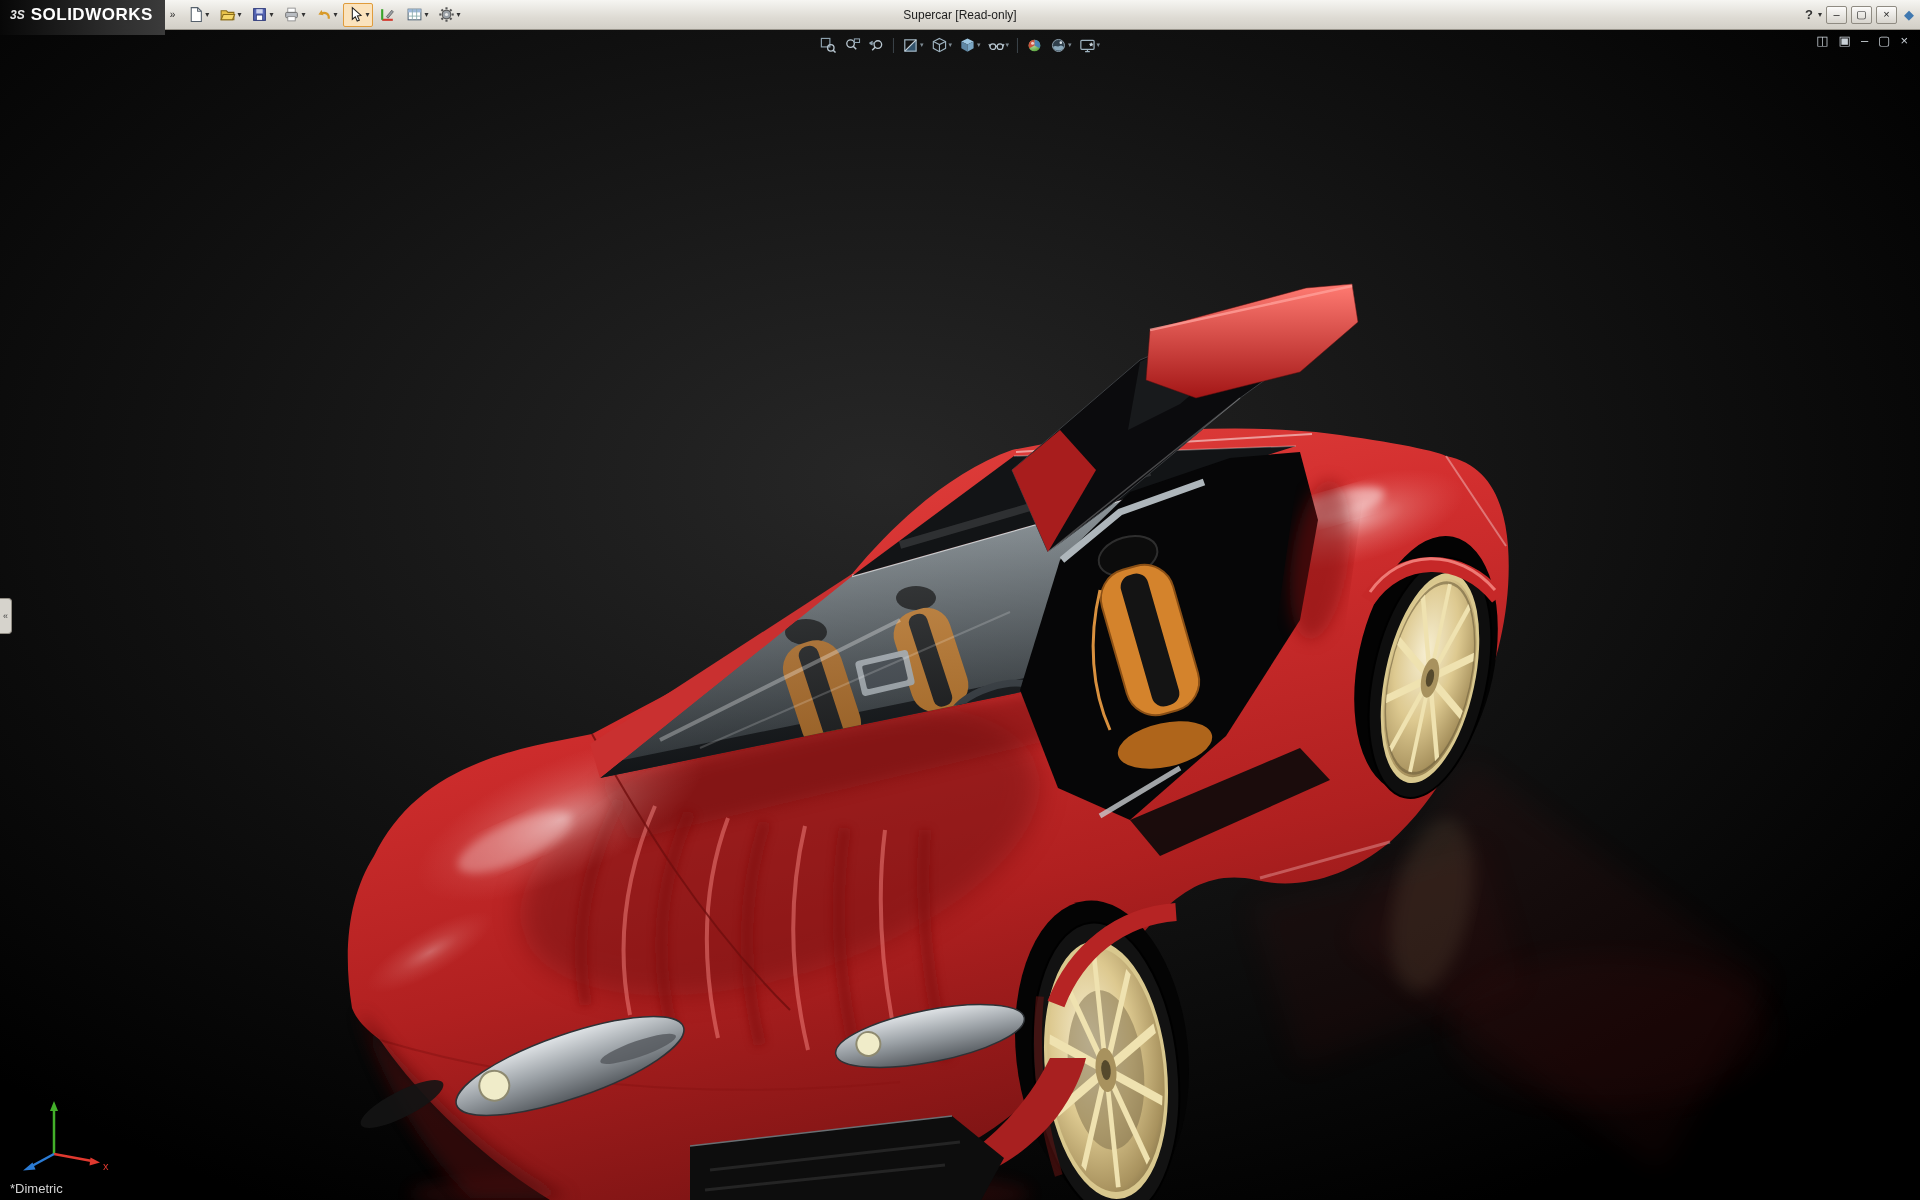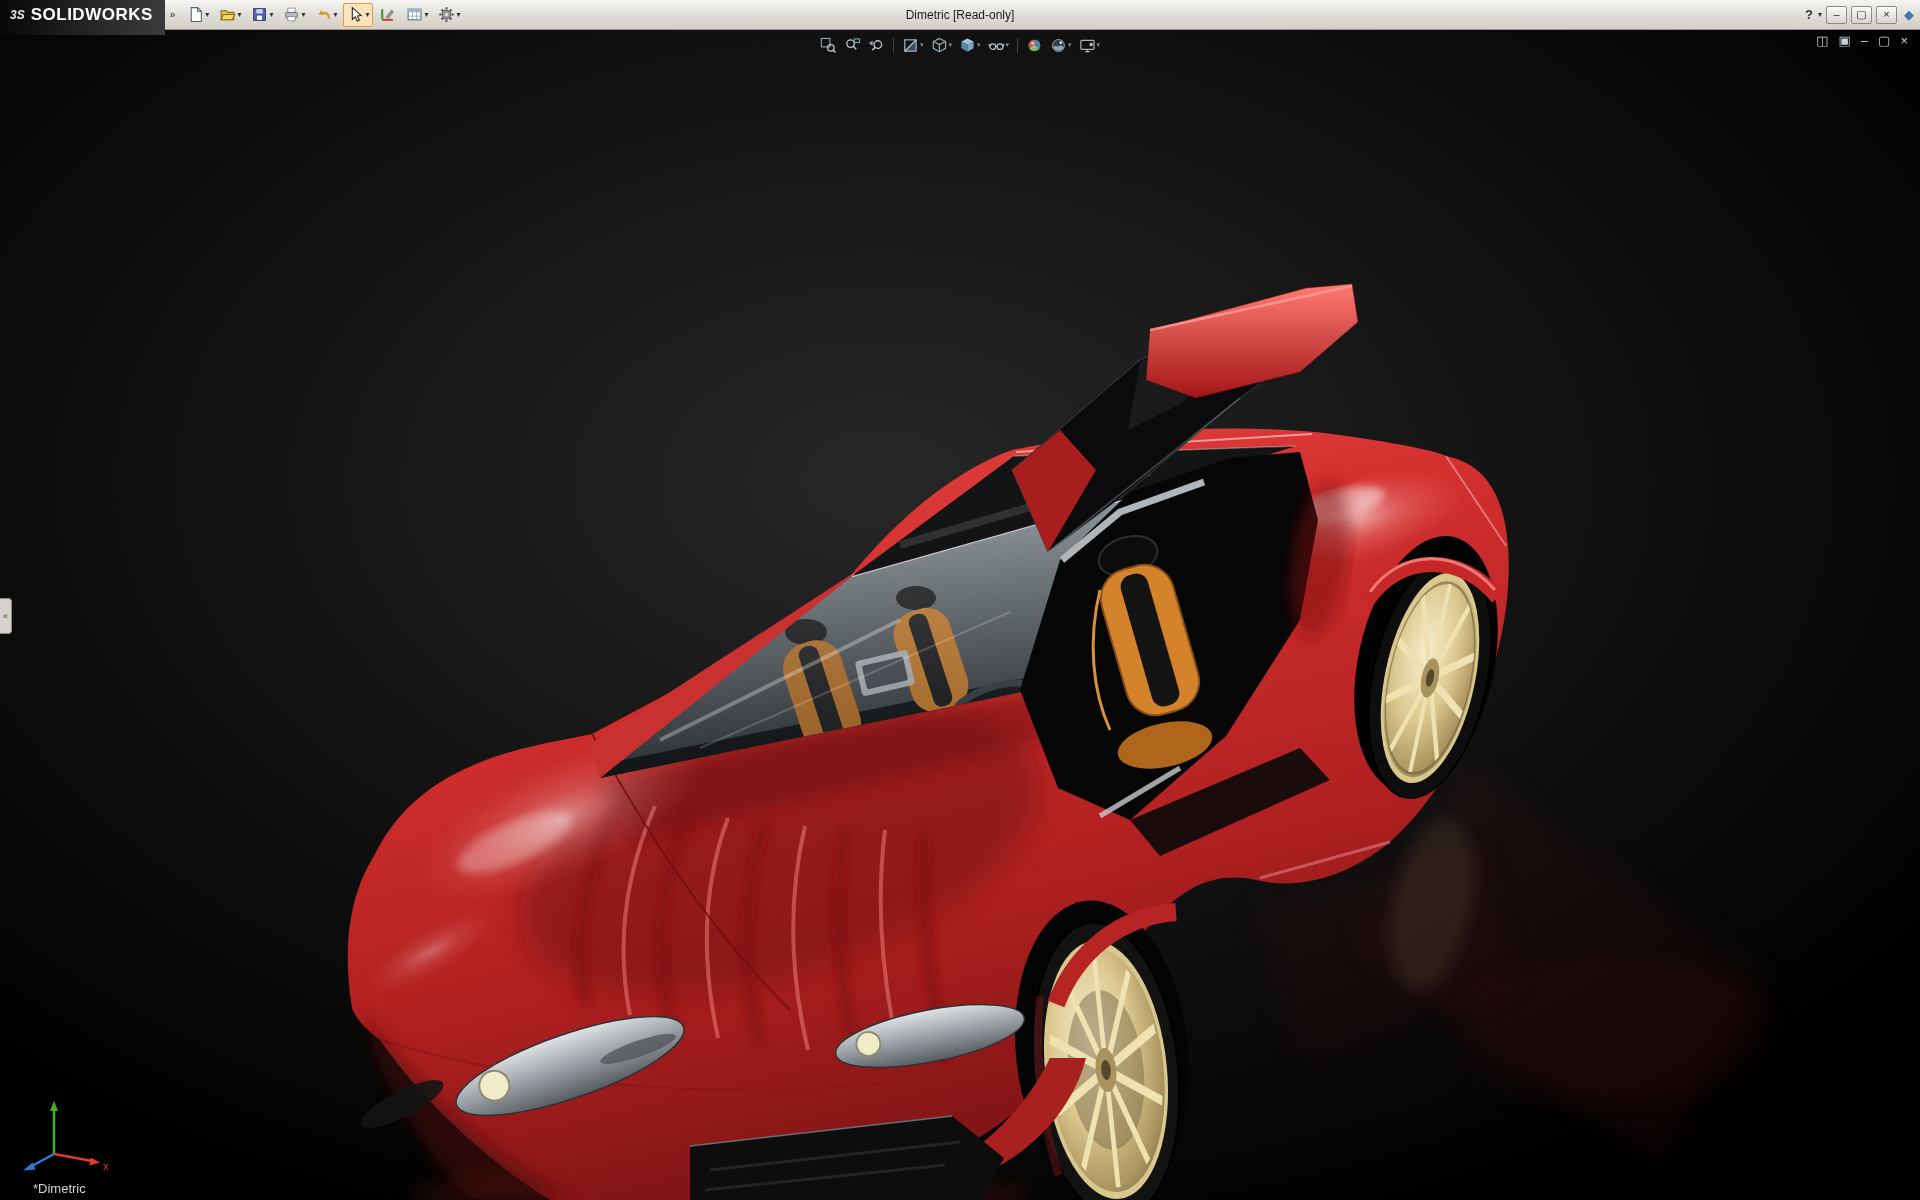--- a/index.html
+++ b/index.html
@@ -68,21 +68,21 @@
   
   .left-tab {
     position: absolute; left: 0; top: 598px; width: 12px; height: 36px;
     background: #d6d3cc; border: 1px solid #8f8b82; border-left: none;
     border-radius: 0 4px 4px 0; z-index: 10;
     display: flex; align-items: center; justify-content: center;
     font-size: 9px; color: #444;
   }
 
   
-  .orientation-label { position: absolute; left: 10px; bottom: 4px; z-index: 10; color: #d2d2d2; font-size: 13px; margin-left: 23px; }
+  .orientation-label { position: absolute; left: 10px; bottom: 4px; z-index: 10; color: #d2d2d2; font-size: 13px; }
   .triad { position: absolute; left: 6px; bottom: 22px; z-index: 10; }
 </style>
 </head>
 <body>
 
 <svg class="scene" viewBox="0 0 1920 1200" width="1920" height="1200">
   <defs>
     <radialGradient id="bgGlow" cx="46%" cy="40%" r="68%">
       <stop offset="0" stop-color="#272727"></stop>
       <stop offset="0.55" stop-color="#111111"></stop>
@@ -411,21 +411,21 @@
             <line x1="11.3" y1="11.3" x2="12.7" y2="12.7"></line>
           <line x1="3.3" y1="12.7" x2="4.7" y2="11.3"></line>
             <line x1="11.3" y1="4.7" x2="12.7" y2="3.3"></line>
         </g>
         <circle cx="8" cy="8" r="1.5" fill="#e8e8e8"></circle>
       </svg>
       <span class="caret">▾</span>
     </div>
   </div>
 
-  <div class="title-text">Dimetric [Read-only]</div>
+  <div class="title-text">Supercar [Read-only]</div>
 
   <div class="tb-right">
     <span class="help-glyph">?</span>
     <span class="caret">▾</span>
     <div class="win-btn">–</div>
     <div class="win-btn">▢</div>
     <div class="win-btn">×</div>
     <span class="ds-glyph">◆</span>
   </div>
 </div>

